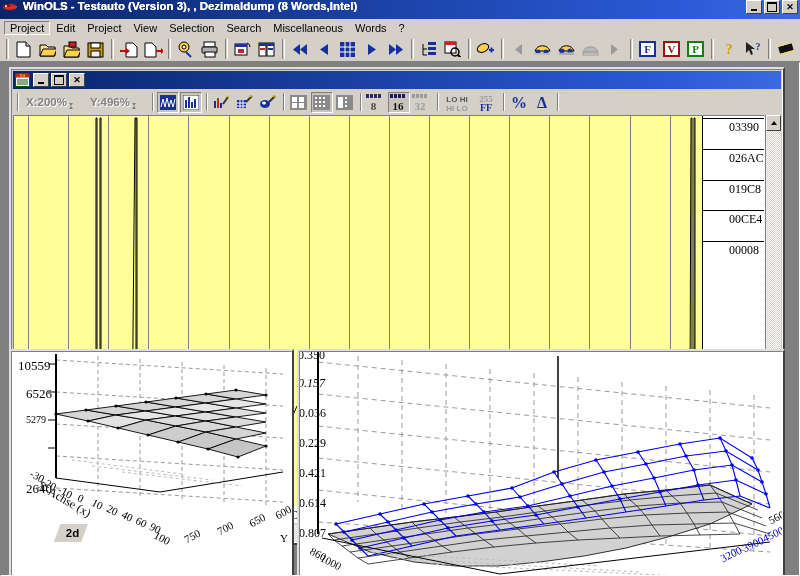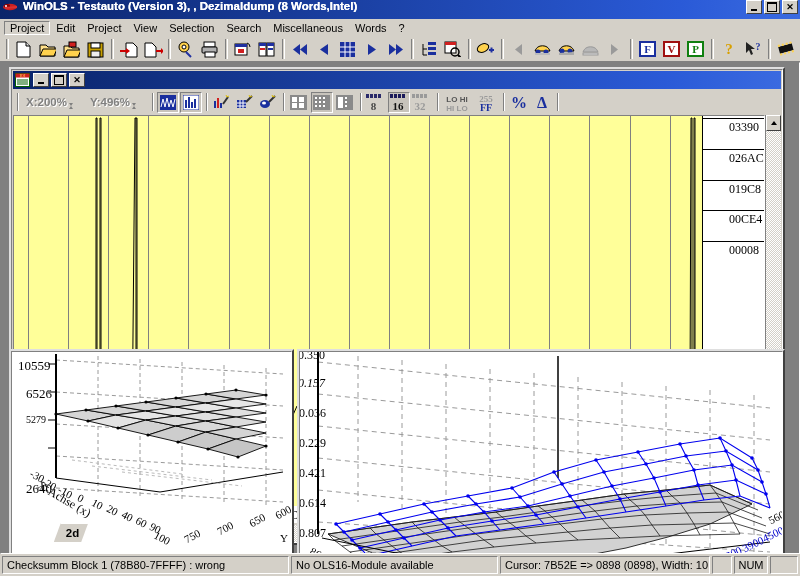--- a/index.html
+++ b/index.html
@@ -925,22 +925,14 @@
           <div class="axlab blue" style="left:420px;top:196px; transform:rotate(-26deg);">3200</div>
           <div class="axlab blue" style="left:442px;top:186px; transform:rotate(-26deg);">3900</div>
           <div class="axlab blue" style="left:462px;top:176px; transform:rotate(-26deg);">4500</div>
           <div class="axlab" style="left:468px;top:158px; transform:rotate(-26deg);">5600</div>
           
         </div>
       </div>
     </div>
   </div>
 
-  <div class="statusbar">
-    <span class="spanel s1">Checksumm Block 1 (78B80-7FFFF) : wrong</span>
-    <span class="spanel s2">No OLS16-Module available</span>
-    <span class="spanel s3">Cursor: 7B52E =&gt; 0898 (0898), Width: 10</span>
-    <span class="spanel s4"></span>
-    <span class="spanel s5">NUM</span>
-    <span class="spanel s6"></span>
-  </div>
 
 </div>
 
 </body></html>

